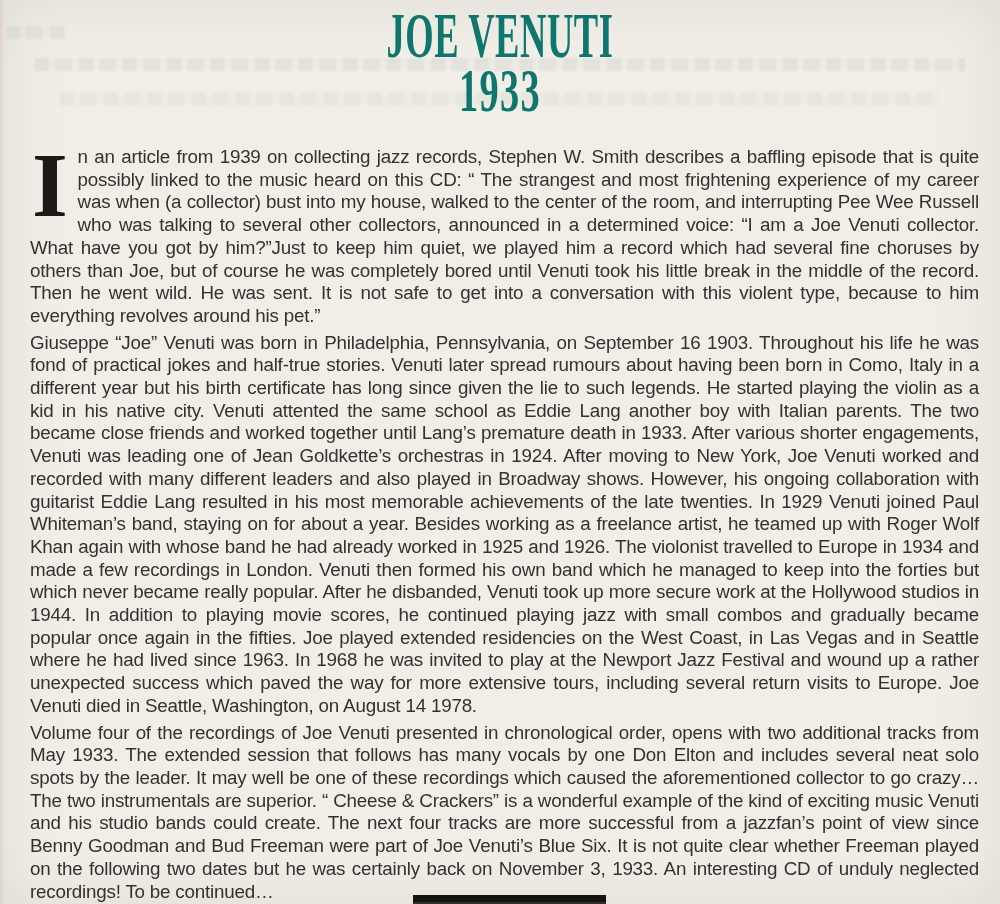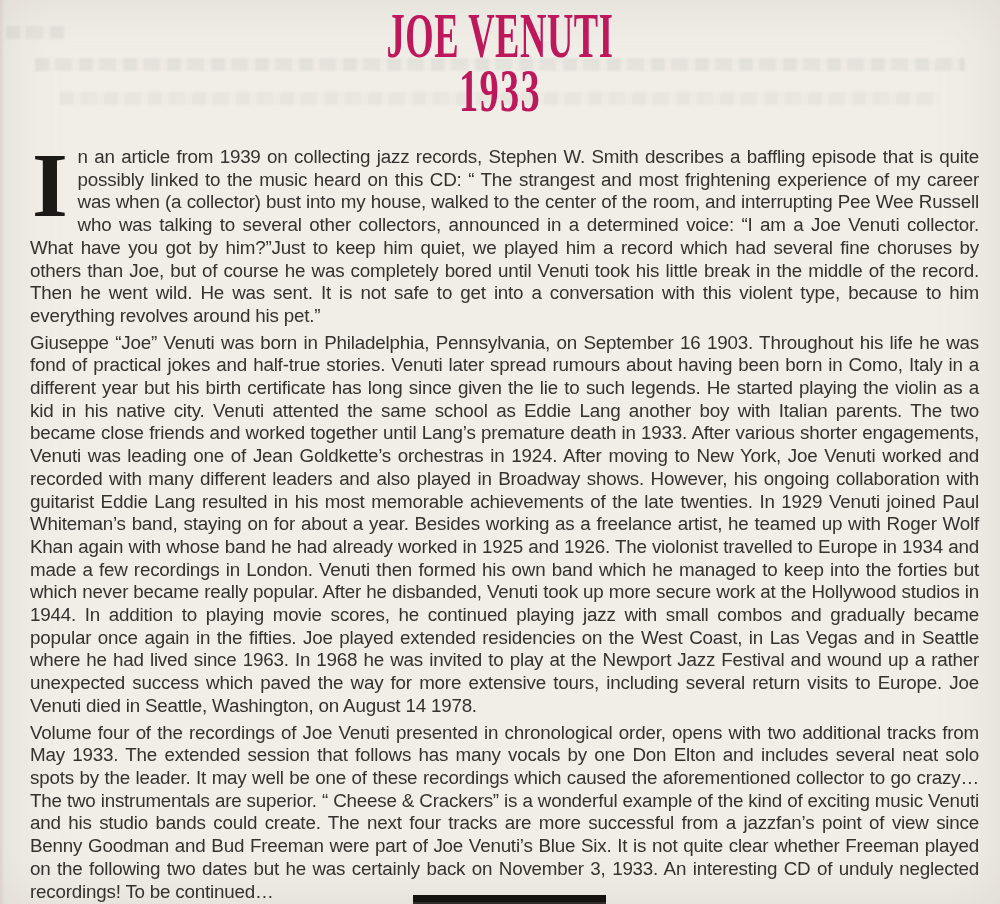--- a/index.html
+++ b/index.html
@@ -30,21 +30,21 @@
     filter: blur(1.2px);
     pointer-events: none;
   }
   .ghost.g1 { top: 58px; }
   .ghost.g2 { top: 92px; left: 60px; right: 60px; opacity: .8; }
   .ghost.g3 { top: 26px; left: 6px; width: 60px; right: auto; opacity: .9; }
 
   .header {
     position: absolute; top: 8px; left: 0; right: 0;
     text-align: center;
-    color: #be185d;
+    color: #0f766e;
   }
   .title-line {
     display: block;
     font-family: "Liberation Serif", serif;
     font-weight: bold;
     white-space: nowrap;
   }
   .title-artist {
     font-size: 64px; line-height: 56px;
     transform: scaleX(0.57); transform-origin: 50% 50%;

